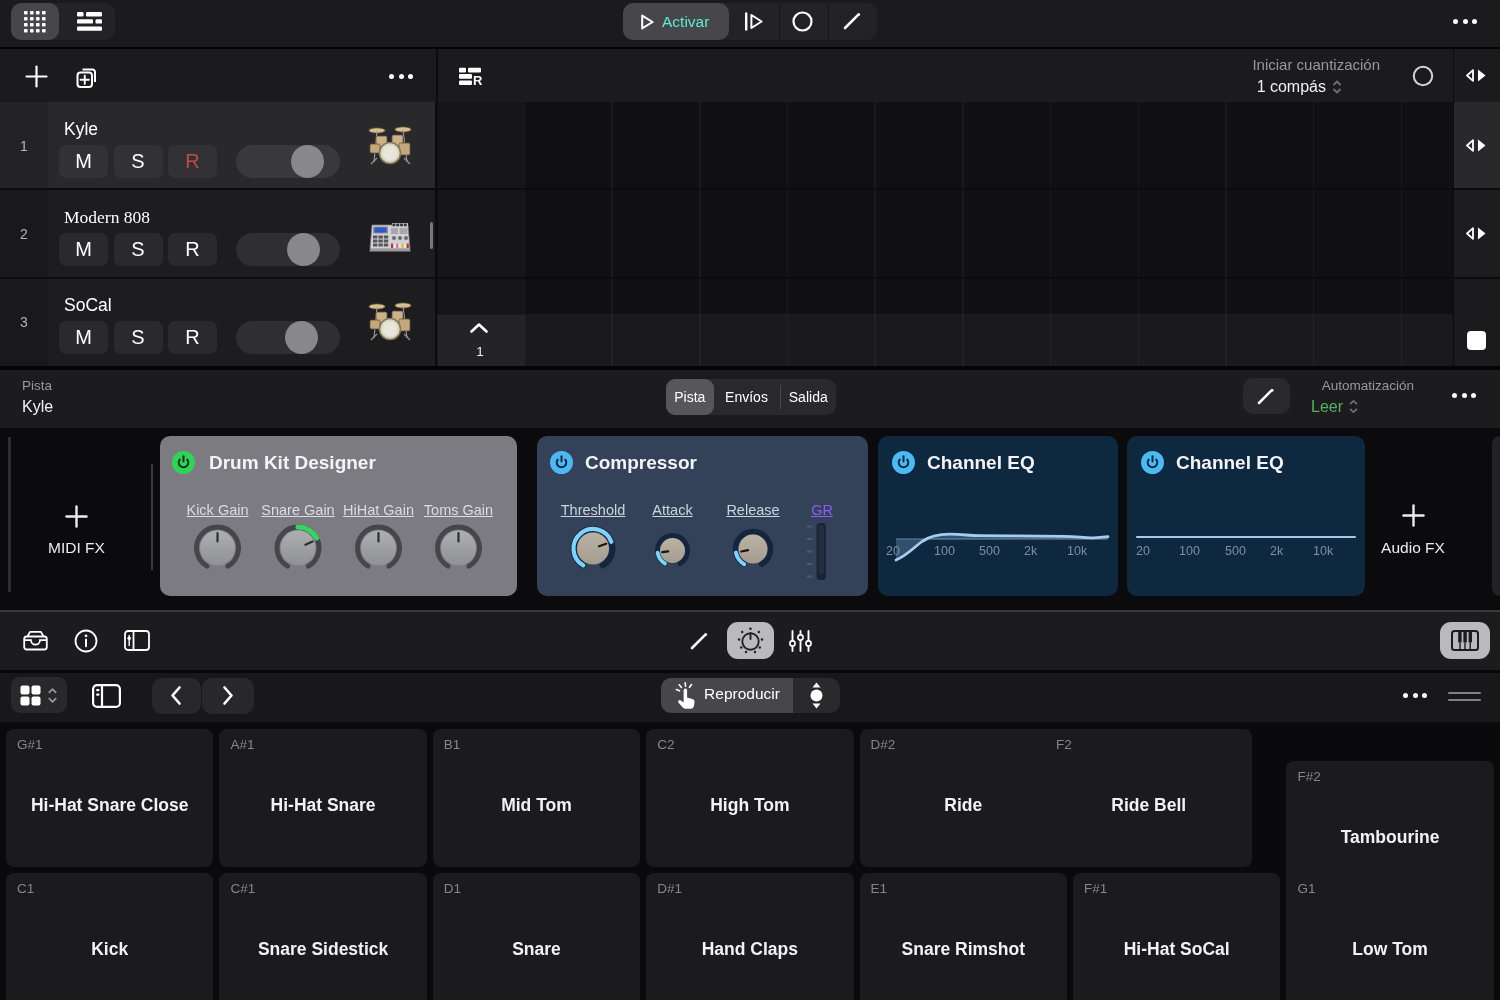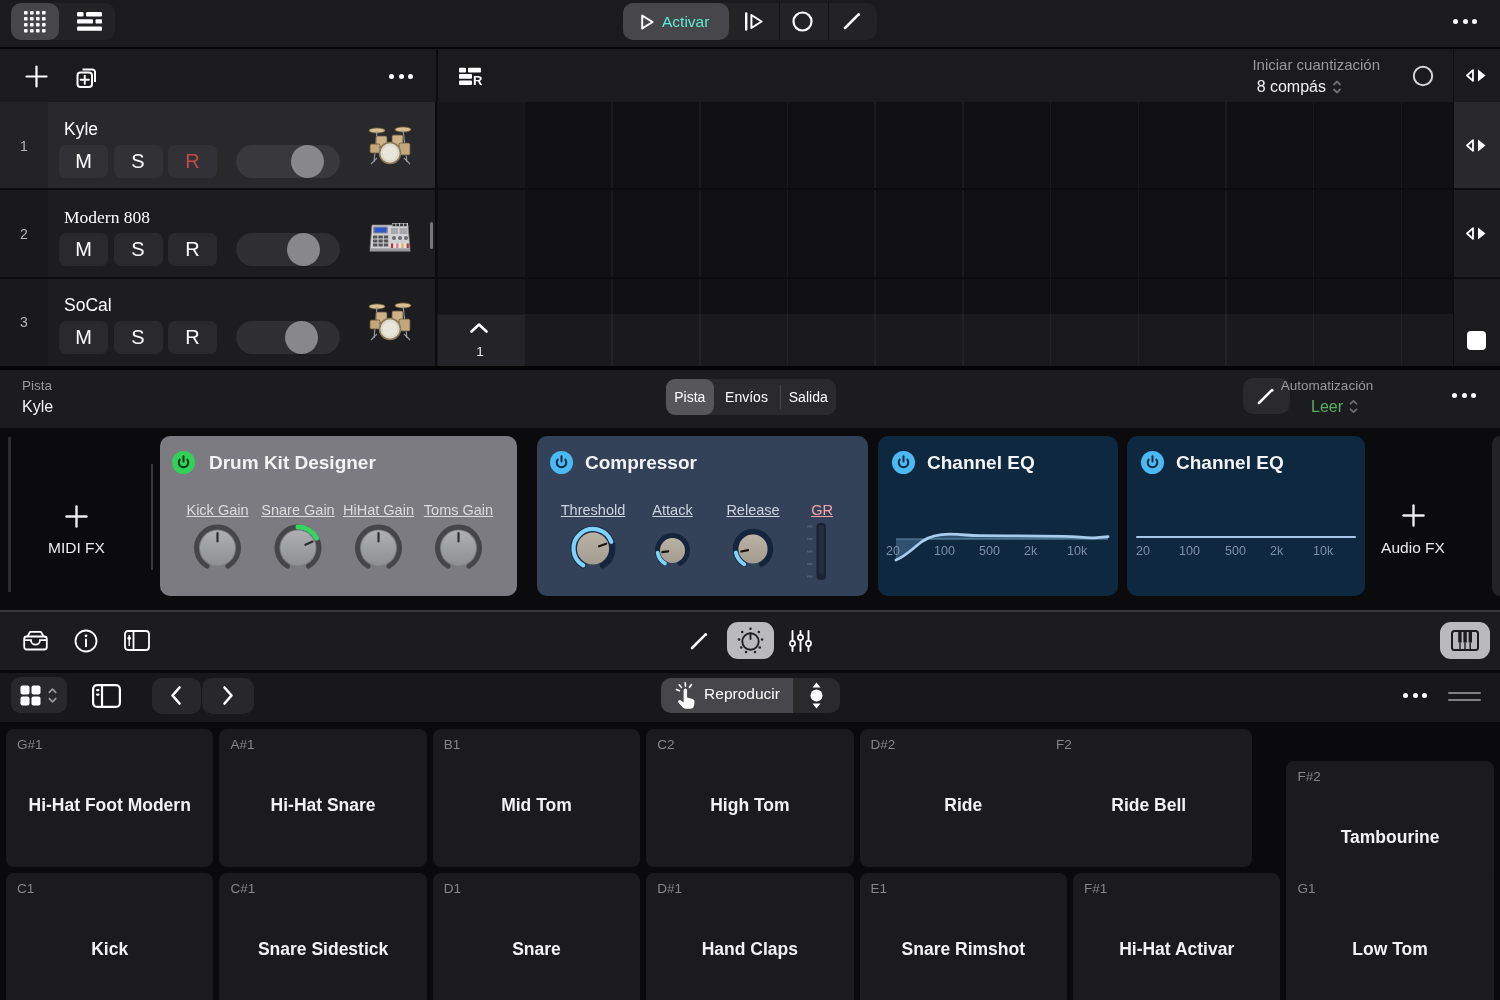--- a/index.html
+++ b/index.html
@@ -104,21 +104,21 @@
   <div class="abs" style="left:436px;top:49px;width:1.5px;height:53px;background:#0c0c0e;"></div>
 
   <svg class="abs" style="left:459px;top:67px;" width="24" height="19" viewBox="0 0 24 19">
     <rect x="0" y="0.8" width="7" height="4.6" rx="1" fill="#fff"></rect>
     <rect x="9" y="0.8" width="13" height="4.6" rx="1" fill="#fff"></rect>
     <rect x="0" y="7.1" width="13" height="4.6" rx="1" fill="#fff"></rect>
     <rect x="0" y="13.4" width="13" height="4.6" rx="1" fill="#fff"></rect>
     <text x="14" y="17.6" font-size="13" font-weight="bold" fill="#fff" font-family="Liberation Sans,sans-serif">R</text>
   </svg>
   <div class="abs" style="left:1155px;top:56px;width:225px;text-align:right;font-size:15px;color:#98989d;">Iniciar cuantización</div>
-  <div class="abs" style="left:1155px;top:78px;width:171px;text-align:right;font-size:16px;color:#f0f0f2;">8 compás</div>
+  <div class="abs" style="left:1155px;top:78px;width:171px;text-align:right;font-size:16px;color:#f0f0f2;">1 compás</div>
   <svg class="abs" style="left:1331px;top:80px;" width="12" height="14" viewBox="0 0 12 14">
     <path d="M2.5 5 L6 1.5 L9.5 5" fill="none" stroke="#6e6e73" stroke-width="1.8" stroke-linejoin="round"></path>
     <path d="M2.5 9 L6 12.5 L9.5 9" fill="none" stroke="#6e6e73" stroke-width="1.8" stroke-linejoin="round"></path>
   </svg>
   <svg class="abs" style="left:1412px;top:65px;" width="22" height="22" viewBox="0 0 22 22">
     <circle cx="11" cy="11" r="9.2" fill="none" stroke="#d4d4d6" stroke-width="2"></circle>
   </svg>
   <div class="abs" style="left:1452.5px;top:49px;width:1.5px;height:53px;background:#0c0c0e;"></div>
   <svg class="abs" style="left:1464px;top:68px;" width="24" height="15" viewBox="0 0 24 15">
     <path d="M9 2.2 L3 7.5 L9 12.8 Z" fill="none" stroke="#fff" stroke-width="1.8" stroke-linejoin="round"></path>
@@ -269,21 +269,21 @@
   <div class="abs" style="left:666px;top:389px;width:47.5px;text-align:center;font-size:14px;color:#fff;">Pista</div>
   <div class="abs" style="left:713.5px;top:389px;width:66px;text-align:center;font-size:14px;color:#fff;">Envíos</div>
   <div class="abs" style="left:779.5px;top:385px;width:1px;height:24px;background:#48484c;"></div>
   <div class="abs" style="left:780.5px;top:389px;width:55.5px;text-align:center;font-size:14px;color:#fff;">Salida</div>
 
   <div class="abs" style="left:1242.5px;top:377.5px;width:47.5px;height:36.5px;background:#2a2a2c;border-radius:10px;"></div>
   <svg class="abs" style="left:1256px;top:387px;" width="20" height="19" viewBox="0 0 20 19">
     <line x1="3" y1="16" x2="14.8" y2="4.2" stroke="#fff" stroke-width="2.5" stroke-linecap="round"></line>
     <circle cx="16" cy="3.2" r="1.5" fill="#fff"></circle>
   </svg>
-  <div class="abs" style="left:1240px;top:378px;width:174px;text-align:center;font-size:13.5px;color:#98989d;">Automatización</div>
+  <div class="abs" style="left:1240px;top:378px;width:174px;text-align:right;font-size:13.5px;color:#98989d;">Automatización</div>
   <div class="abs" style="left:1311px;top:398px;font-size:16px;color:#55b161;">Leer</div>
   <svg class="abs" style="left:1347px;top:399px;" width="13" height="15" viewBox="0 0 13 15">
     <path d="M3 5.2 L6.5 1.8 L10 5.2" fill="none" stroke="#6e6e73" stroke-width="1.7" stroke-linejoin="round"></path>
     <path d="M3 9.8 L6.5 13.2 L10 9.8" fill="none" stroke="#6e6e73" stroke-width="1.7" stroke-linejoin="round"></path>
   </svg>
   <div class="abs dots3" style="left:1452px;top:393px;">
         <i></i>
         <i></i>
         <i></i>
       </div>
@@ -344,21 +344,21 @@
   <div class="abs" style="left:537px;top:436px;width:331px;height:160px;background:#334259;border-radius:10px;"></div>
   <svg class="abs" style="left:549.5px;top:451px;" width="23" height="23" viewBox="0 0 23 23">
     <circle cx="11.5" cy="11.5" r="11.5" fill="#4db9f2"></circle>
     <path d="M14.71 7.93 A 4.8 4.8 0 1 1 8.29 7.93" fill="none" stroke="#0e2b47" stroke-width="2"></path>
     <line x1="11.5" y1="5.3" x2="11.5" y2="10.5" stroke="#0e2b47" stroke-width="2" stroke-linecap="round"></line>
   </svg>
   <div class="ptitle" style="left:585px;top:452px;">Compressor</div>
   <div class="plabel" style="left:593px;top:502px;color:#ccd4de;">Threshold</div>
   <div class="plabel" style="left:672.5px;top:502px;color:#ccd4de;">Attack</div>
   <div class="plabel" style="left:753px;top:502px;color:#ccd4de;">Release</div>
-  <div class="plabel" style="left:822px;top:502px;color:#fca5a5;">GR</div>
+  <div class="plabel" style="left:822px;top:502px;color:#8b5cf6;">GR</div>
   <svg class="abs" style="left:537px;top:436px;" width="331" height="160" viewBox="537 436 331 160">
 
     <path d="M 583.25 565.39 A 19.5 19.5 0 1 1 602.75 565.39" fill="none" stroke="#15253d" stroke-width="6" stroke-linecap="round"></path>
     <path d="M 583.25 565.39 A 19.5 19.5 0 1 1 611.3 541.8" fill="none" stroke="#7fd2f9" stroke-width="4.2" stroke-linecap="round"></path>
     <circle cx="593" cy="548.5" r="16" fill="url(#kbeige)"></circle>
     <line x1="606.2" y1="543.7" x2="599.1" y2="546.3" stroke="#1c140a" stroke-width="2.2" stroke-linecap="round"></line>
 
     <path d="M 665 563.49 A 15 15 0 1 1 680 563.49" fill="none" stroke="#15253d" stroke-width="5" stroke-linecap="round"></path>
     <path d="M 665 563.49 A 15 15 0 0 1 657.65 552.59" fill="none" stroke="#7fd2f9" stroke-width="3.8" stroke-linecap="round"></path>
     <circle cx="672.5" cy="550.5" r="12.5" fill="url(#kbeige)"></circle>
@@ -543,21 +543,21 @@
         <i></i>
       </div>
   <div class="abs" style="left:1448px;top:691.5px;width:33px;height:2.6px;border-radius:1.3px;background:#808085;"></div>
   <div class="abs" style="left:1448px;top:698.5px;width:33px;height:2.6px;border-radius:1.3px;background:#808085;"></div>
 </div>
 
 <div class="abs" style="left:0;top:722px;width:1500px;height:278px;background:#0a0a0c;"></div>
 <div id="pads">
   <div class="pad" style="left:6px;top:729px;">
         <div class="note">G#1</div>
-        <div class="name">Hi-Hat Foot Modern</div>
+        <div class="name">Hi-Hat Snare Close</div>
       </div>
   <div class="pad" style="left:219.4px;top:729px;">
         <div class="note">A#1</div>
         <div class="name">Hi-Hat Snare</div>
       </div>
   <div class="pad" style="left:432.8px;top:729px;">
         <div class="note">B1</div>
         <div class="name">Mid Tom</div>
       </div>
   <div class="pad" style="left:646.2px;top:729px;">
@@ -591,21 +591,21 @@
   <div class="pad" style="left:646.2px;top:872.5px;">
         <div class="note">D#1</div>
         <div class="name">Hand Claps</div>
       </div>
   <div class="pad" style="left:859.6px;top:872.5px;">
         <div class="note">E1</div>
         <div class="name">Snare Rimshot</div>
       </div>
   <div class="pad" style="left:1073px;top:872.5px;">
         <div class="note">F#1</div>
-        <div class="name">Hi-Hat Activar</div>
+        <div class="name">Hi-Hat SoCal</div>
       </div>
   <div class="pad" style="left:1286.4px;top:872.5px;">
         <div class="note">G1</div>
         <div class="name">Low Tom</div>
       </div>
 </div>
 
 </div>
 
 </body></html>

